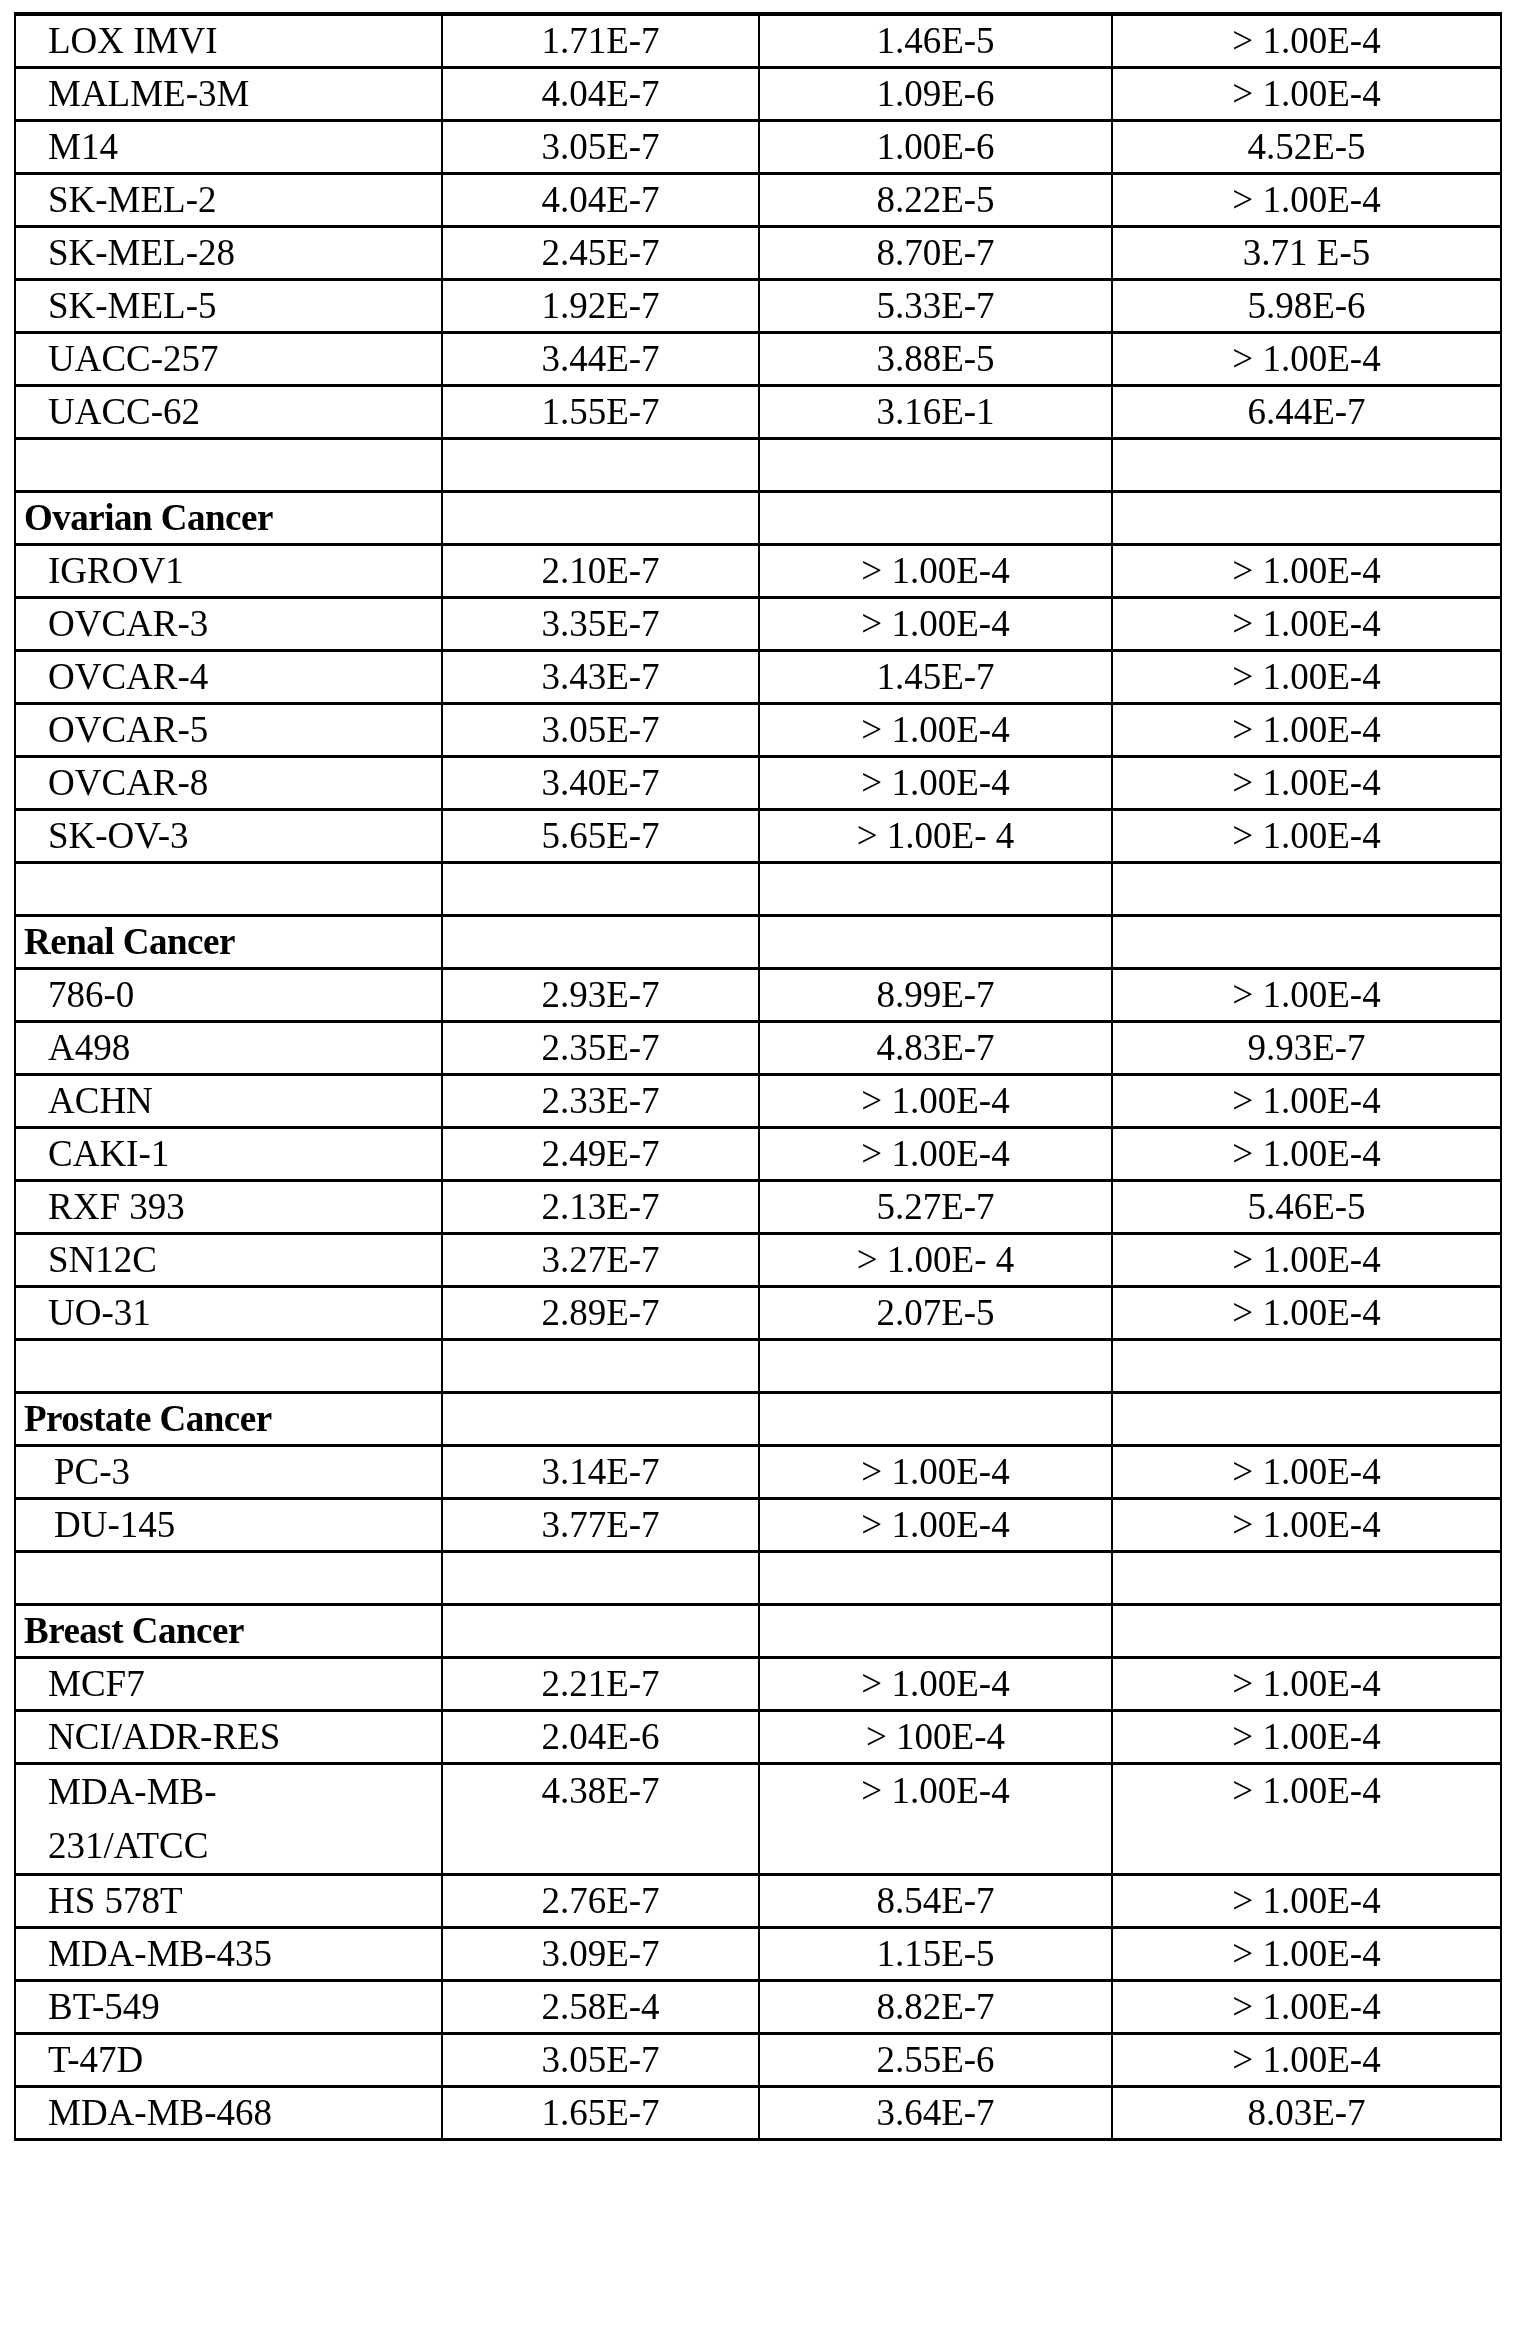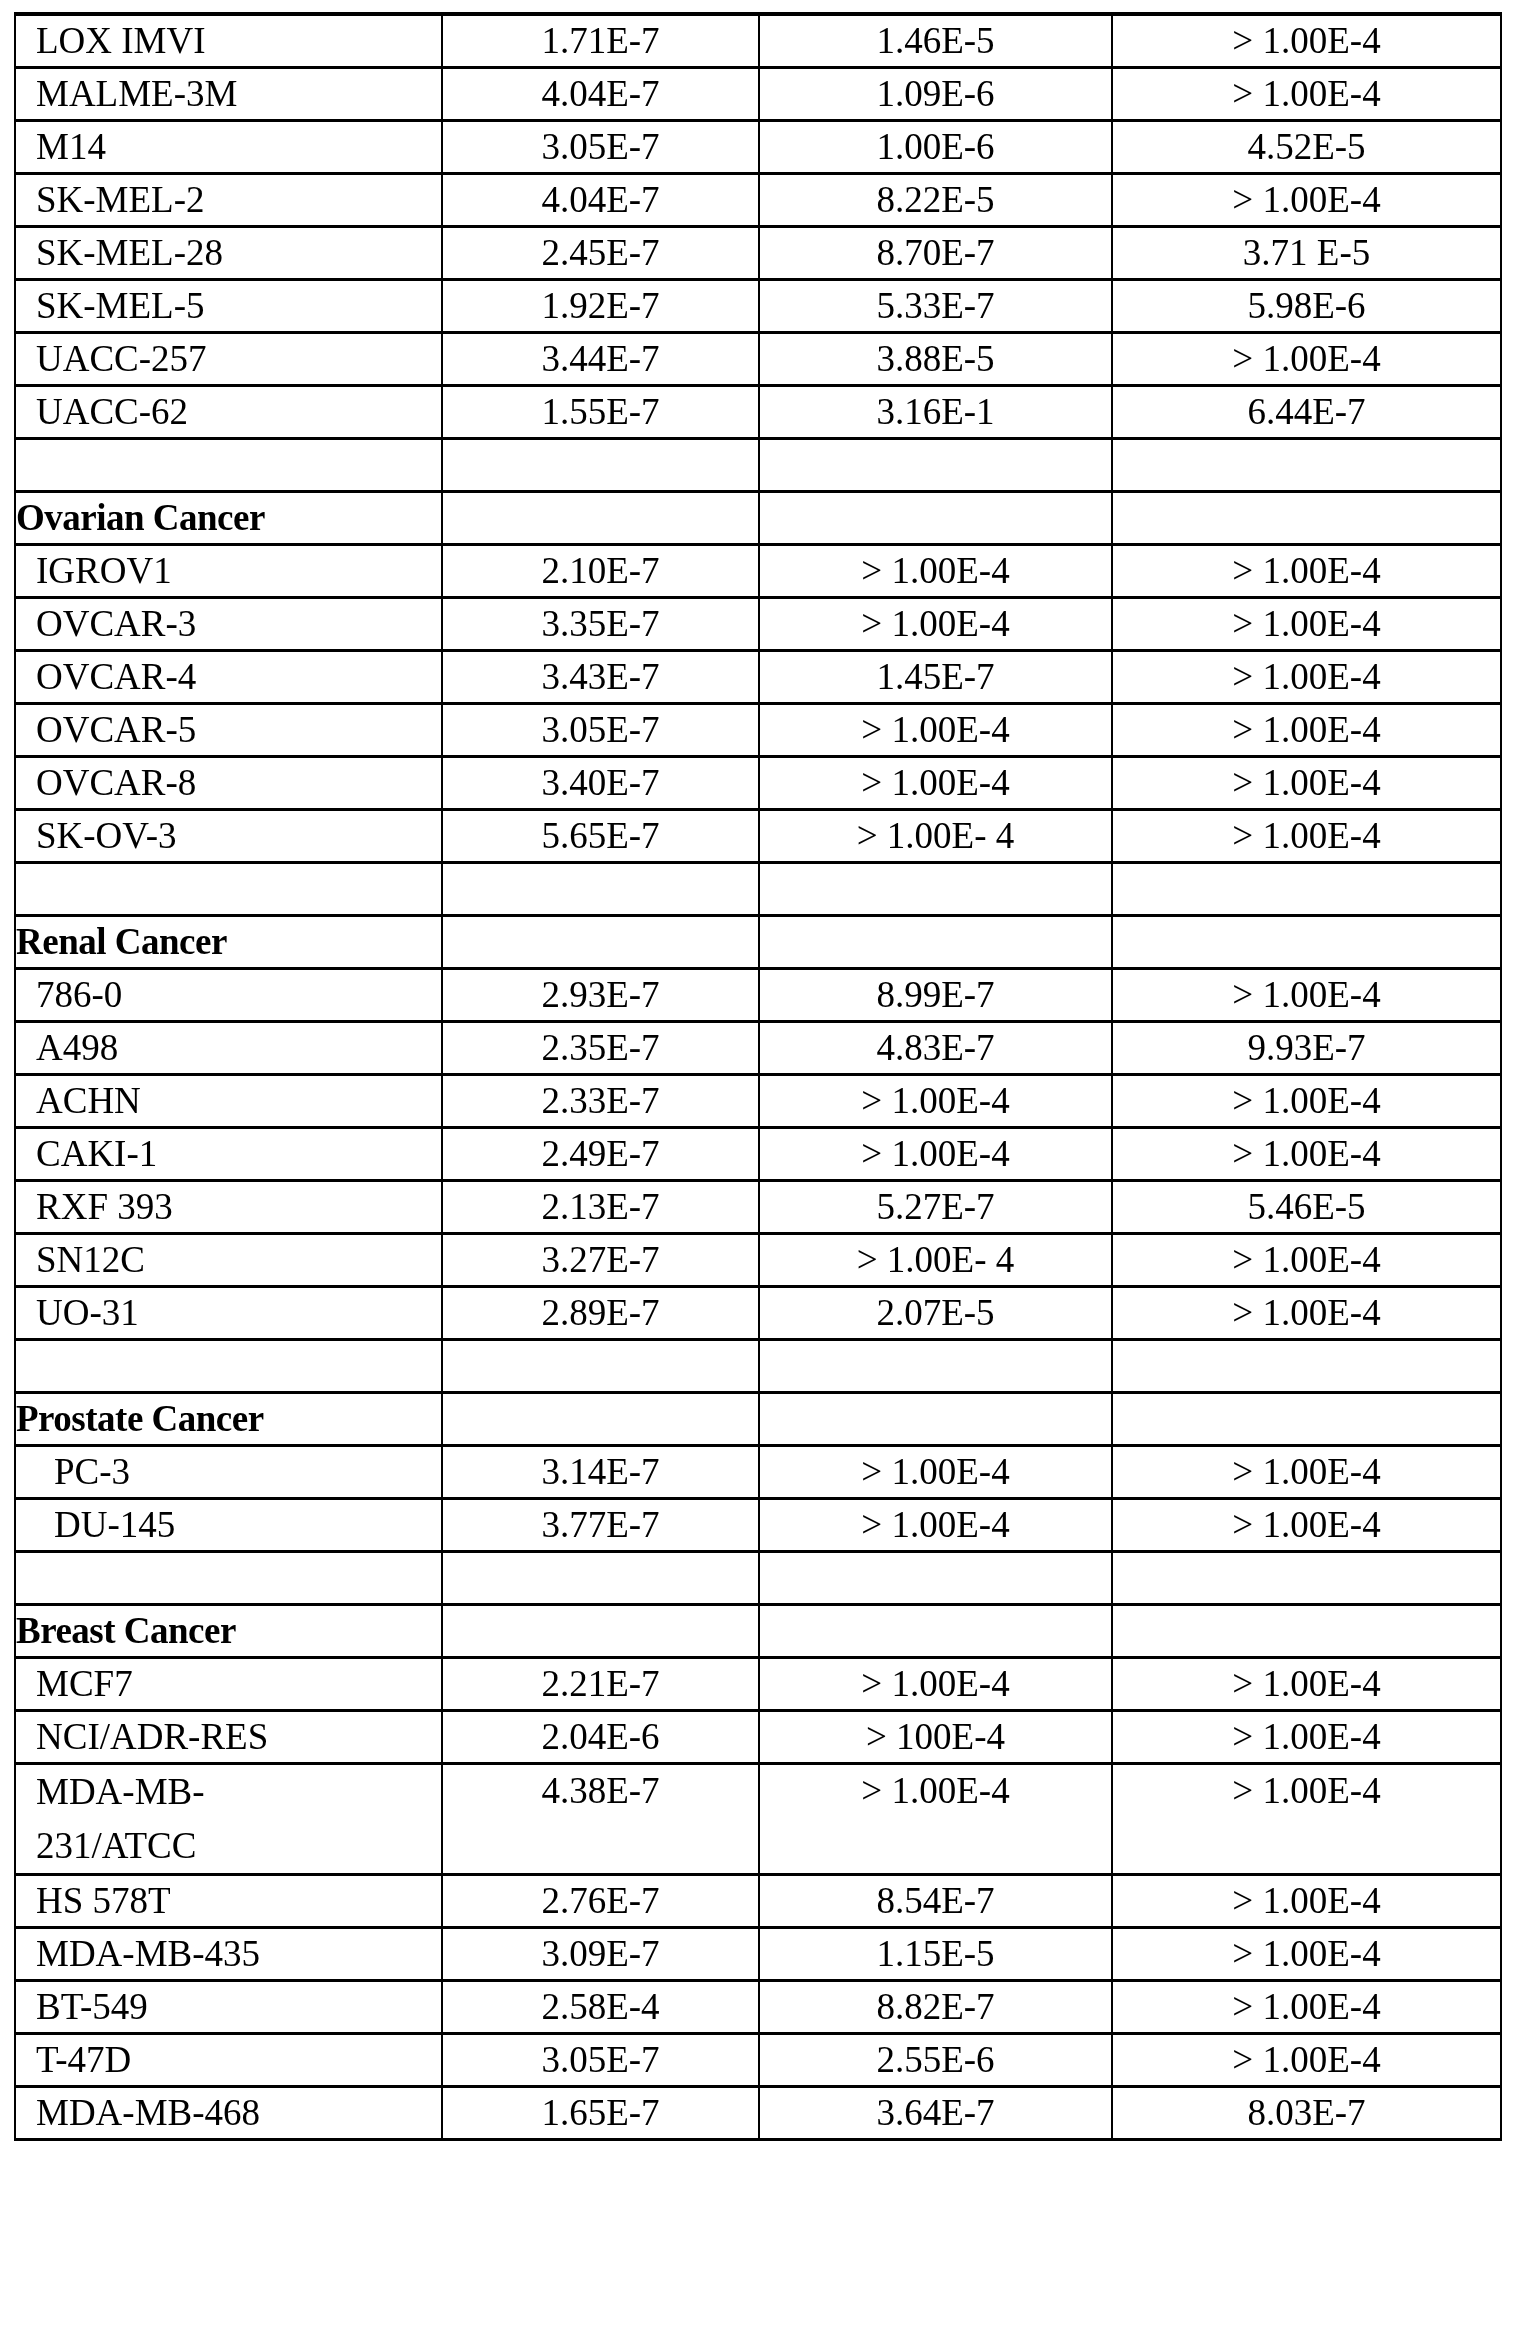--- a/index.html
+++ b/index.html
@@ -35,41 +35,41 @@
       height: 50px;
       padding: 0;
       font-size: 37px;
       line-height: 50px;
       vertical-align: middle;
       white-space: nowrap;
     }
     table.data-table tr:first-child td { border-top-width: 4px; }
     table.data-table td.name {
       text-align: left;
-      padding-left: 20px;
+      padding-left: 32px;
     }
     table.data-table td.name.indent-more {
       padding-left: 38px;
     }
     table.data-table td.num {
       text-align: center;
     }
     table.data-table tr.tall td {
       height: 105px;
       vertical-align: top;
       line-height: 52px;
       white-space: normal;
       margin-left: 7px;
     }
     table.data-table tr.tall td.name {
       line-height: 54px;
     }
     table.data-table tr.heading td.name {
       font-weight: bold;
-      padding-left: 0;
+      padding-left: 8px;
       letter-spacing: -0.5px;
     }
     table.data-table tr.blank td { }
   </style>
 </head>
 <body>
 
 <table class="data-table">
   <colgroup>
     <col class="c1">

